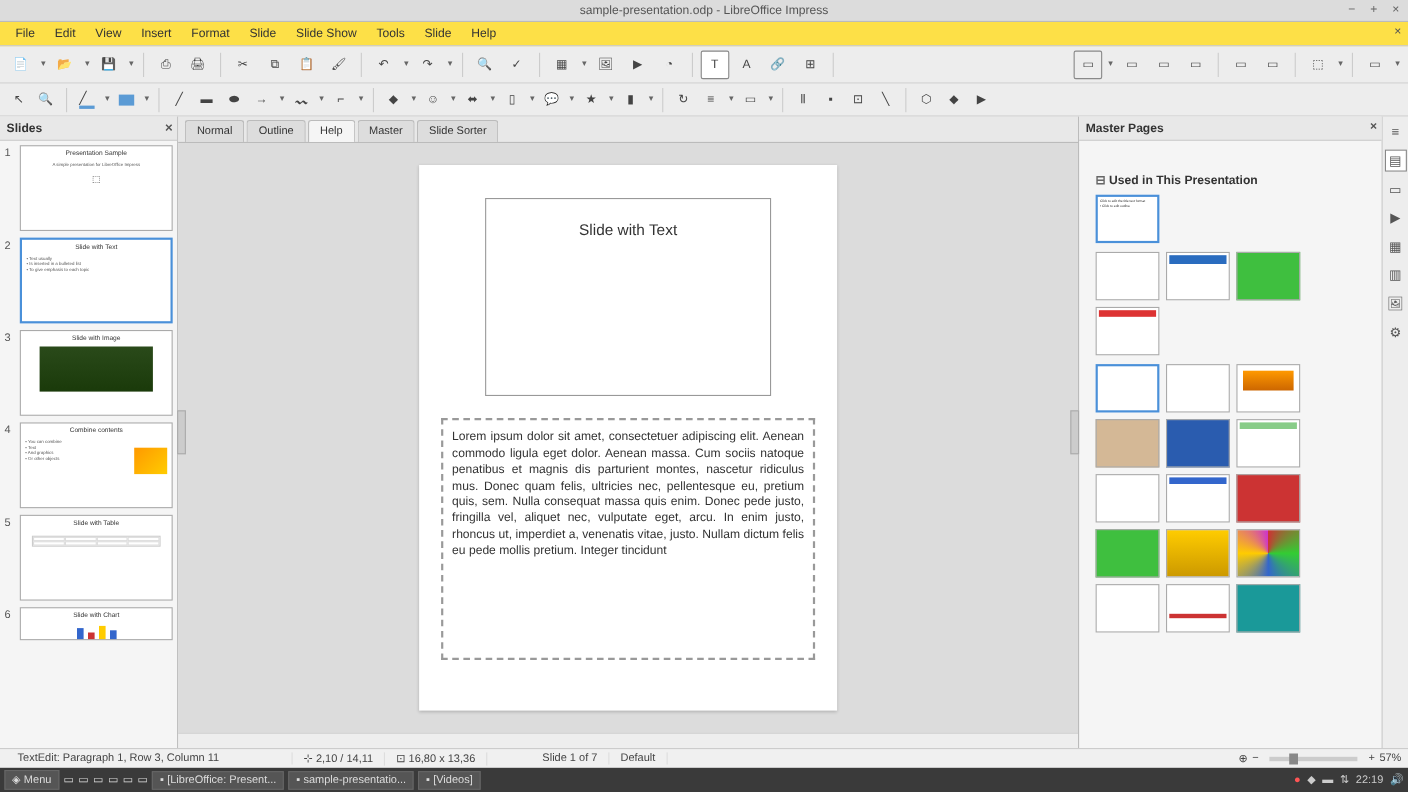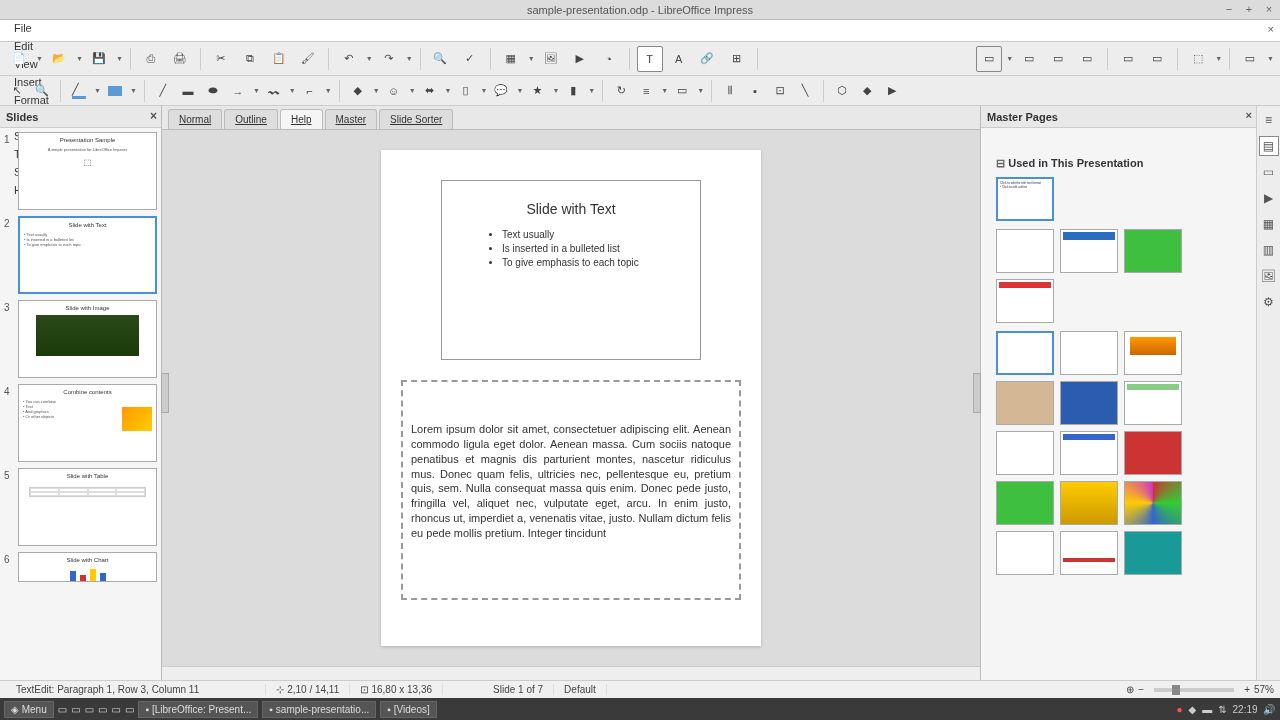--- a/index.html
+++ b/index.html
@@ -5,21 +5,21 @@
 * { box-sizing: border-box; margin: 0; padding: 0; }
 body { font-family: "Liberation Sans", Arial, sans-serif; font-size: 11px; background: #e8e8e8; color: #333; overflow: hidden; width: 1280px; height: 720px; position: relative; }
 
 
 .titlebar { height: 20px; background: #dcdcdc; border-bottom: 1px solid #bbb; display: flex; align-items: center; justify-content: center; position: relative; }
 .titlebar .title { font-size: 11px; color: #555; }
 .titlebar .win-controls { position: absolute; right: 4px; top: 2px; display: flex; gap: 6px; }
 .titlebar .win-controls span { width: 14px; height: 14px; display: inline-flex; align-items: center; justify-content: center; color: #666; cursor: pointer; }
 
 
-.menubar { height: 22px; background: #ffffff; border-bottom: 1px solid #ccc; display: flex; padding: 0 6px; gap: 2px; position: relative; flex-direction: column; }
+.menubar { height: 22px; background: #fde047; border-bottom: 1px solid #ccc; display: flex; align-items: center; padding: 0 6px; gap: 2px; position: relative; }
 .menubar .mi { padding: 2px 8px; cursor: pointer; }
 .menubar .close-doc { position: absolute; right: 6px; top: 3px; cursor: pointer; color: #555; }
 
 
 .toolbar { height: 34px; background: #ededed; border-bottom: 1px solid #ccc; display: flex; align-items: center; padding: 0 6px; gap: 3px; }
 .toolbar.tb2 { height: 30px; }
 .tb-btn { width: 26px; height: 26px; border: 1px solid transparent; display: inline-flex; align-items: center; justify-content: center; border-radius: 2px; cursor: pointer; color: #444; position: relative; }
 .tb-btn.small { width: 22px; height: 22px; }
 .tb-sep { width: 1px; height: 22px; background: #ccc; margin: 0 4px; }
 .dd-arrow { font-size: 7px; color: #666; margin-left: 1px; }
@@ -35,30 +35,30 @@
 .slide-thumb-row { display: flex; margin-bottom: 6px; }
 .slide-num { width: 14px; font-size: 10px; color: #555; padding-top: 2px; }
 .slide-thumb { flex: 1; height: 78px; background: #fff; border: 1px solid #aaa; padding: 4px; font-size: 5px; position: relative; cursor: pointer; }
 .slide-thumb.active { border: 2px solid #4a90d9; }
 .slide-thumb .st-title { text-align: center; font-size: 6px; margin-bottom: 4px; }
 .slide-thumb .st-body { font-size: 4px; color: #555; }
 
 
 .center { flex: 1; display: flex; flex-direction: column; background: #dcdcdc; position: relative; }
 .view-tabs { height: 24px; background: #e8e8e8; border-bottom: 1px solid #bbb; display: flex; align-items: flex-end; padding: 0 6px; gap: 2px; }
-.vtab { padding: 4px 10px; background: #ddd; border: 1px solid #bbb; border-bottom: none; font-size: 10px; cursor: pointer; border-radius: 3px 3px 0 0; text-decoration: underline; }
+.vtab { padding: 4px 10px; background: #ddd; border: 1px solid #bbb; border-bottom: none; font-size: 10px; cursor: pointer; border-radius: 3px 3px 0 0; }
 .vtab.active { background: #f5f5f5; }
 .canvas-area { flex: 1; overflow: auto; display: flex; justify-content: center; padding: 20px 0; position: relative; }
 .page { width: 380px; background: #fff; box-shadow: 0 1px 3px rgba(0,0,0,0.2); padding: 30px 20px; }
 .slide-preview { border: 1px solid #999; height: 180px; margin: 0 40px 20px 40px; padding: 20px 40px; }
 .sp-title { text-align: center; font-size: 14px; margin-bottom: 12px; }
 .sp-bullets { font-size: 10px; padding-left: 20px; }
 .sp-bullets li { margin-bottom: 3px; }
 .notes-box { border: 2px dashed #999; min-height: 220px; padding: 8px; font-size: 11px; line-height: 1.35; color: #333; }
-.notes-box .txt { text-align: justify; margin-top: 32px; }
+.notes-box .txt { text-align: justify; }
 .hscroll { height: 14px; background: #eee; border-top: 1px solid #ccc; }
 
 
 .master-panel { width: 276px; background: #f5f5f5; border-left: 1px solid #bbb; display: flex; flex-direction: column; }
 .master-header { height: 22px; background: #e8e8e8; border-bottom: 1px solid #ccc; display: flex; align-items: center; padding: 0 6px; font-weight: bold; font-size: 11px; position: relative; }
 .master-header .close-x { position: absolute; right: 4px; top: 3px; cursor: pointer; color: #555; }
 .master-section { padding: 4px 15px; margin-top: 22px; }
 .ms-head { font-weight: bold; font-size: 11px; padding: 3px 0; cursor: pointer; }
 .ms-head::before { content: "⊟ "; color: #666; }
 .ms-grid { display: flex; flex-wrap: wrap; gap: 6px; padding: 4px 0; }
@@ -305,25 +305,20 @@
       <div class="vtab">Normal</div>
       <div class="vtab">Outline</div>
       <div class="vtab active">Help</div>
       <div class="vtab">Master</div>
       <div class="vtab">Slide Sorter</div>
     </div>
     <div class="canvas-area">
       <div class="page">
         <div class="slide-preview">
           <div class="sp-title">Slide with Text</div>
-          <ul class="sp-bullets">
-            <li>Text usually</li>
-            <li>Is inserted in a bulleted list</li>
-            <li>To give emphasis to each topic</li>
-          </ul>
         </div>
         <div class="notes-box">
           <div class="txt">Lorem ipsum dolor sit amet, consectetuer adipiscing elit. Aenean commodo ligula eget dolor. Aenean massa. Cum sociis natoque penatibus et magnis dis parturient montes, nascetur ridiculus mus. Donec quam felis, ultricies nec, pellentesque eu, pretium quis, sem. Nulla consequat massa quis enim. Donec pede justo, fringilla vel, aliquet nec, vulputate eget, arcu. In enim justo, rhoncus ut, imperdiet a, venenatis vitae, justo. Nullam dictum felis eu pede mollis pretium. Integer tincidunt</div>
         </div>
       </div>
     </div>
     <div class="hscroll"></div>
     <div class="collapse-handle" style="right:-1px"></div>
   </div>
 

